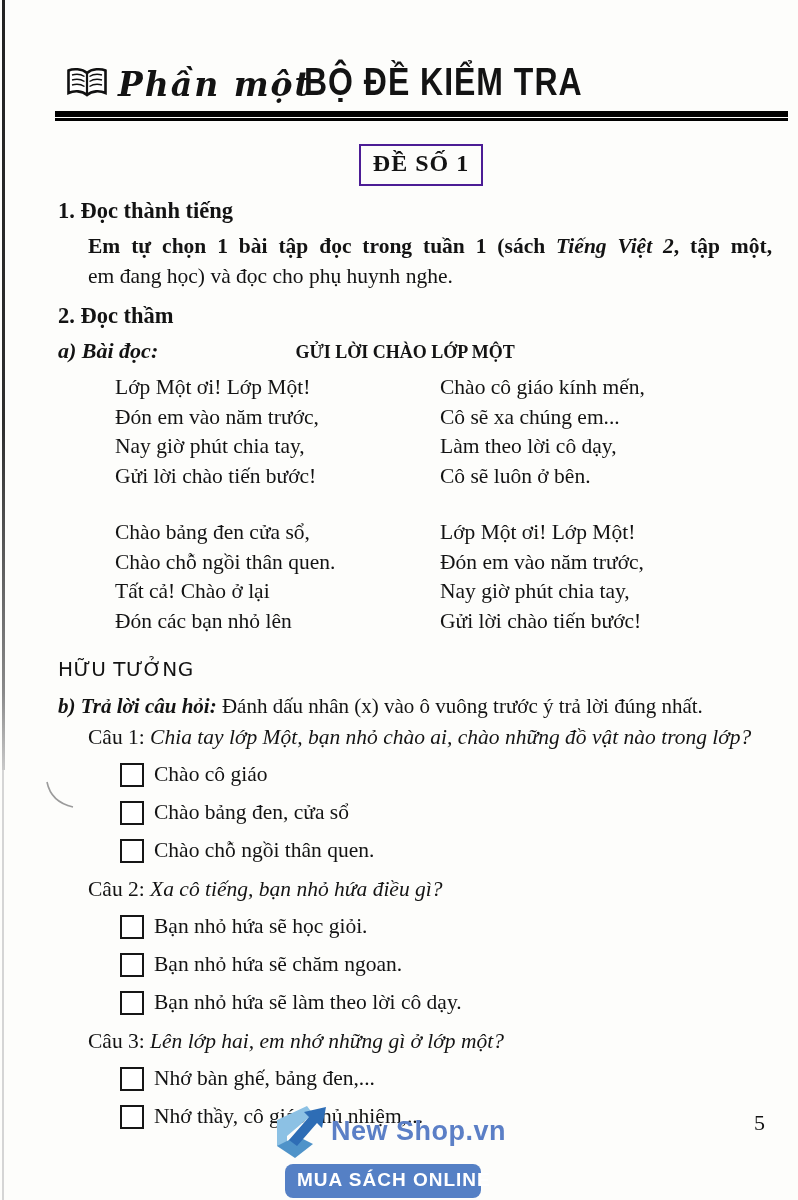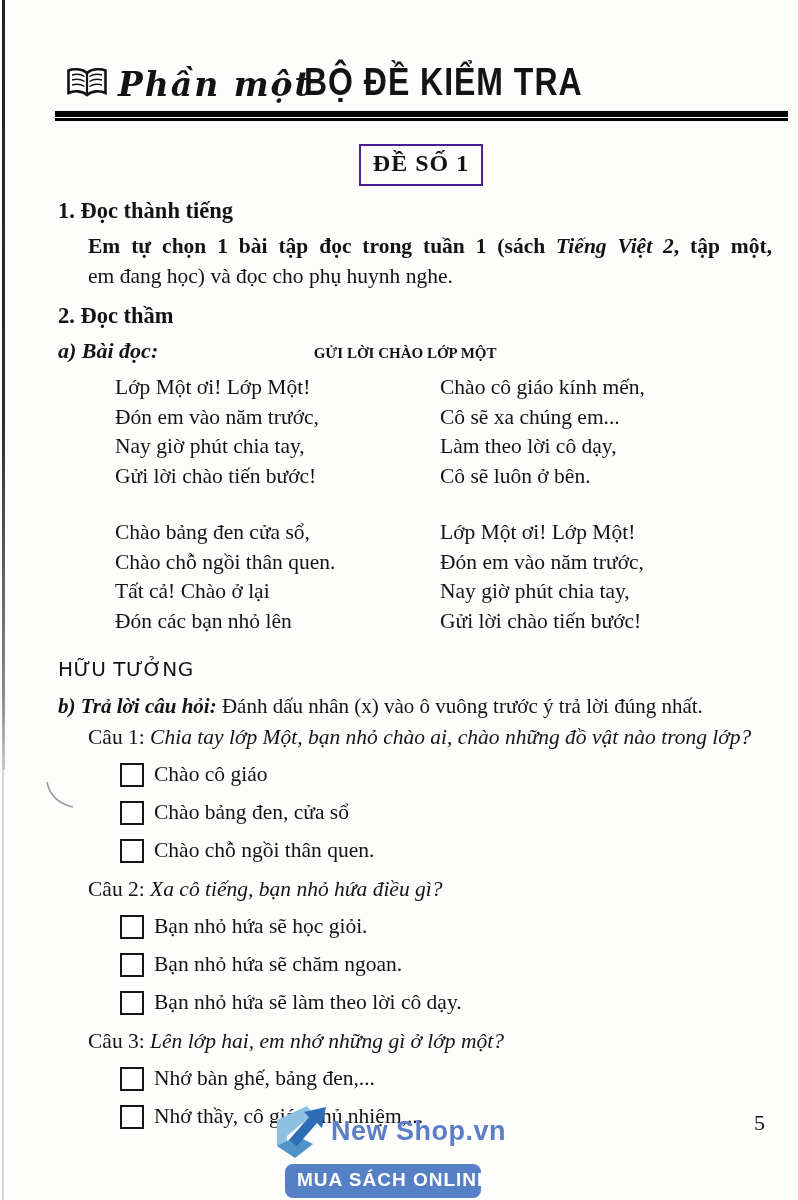--- a/index.html
+++ b/index.html
@@ -29,21 +29,21 @@
     text-align:center;font-weight:bold;font-size:24px;letter-spacing:1px;padding:4px 0 7px;}
 
   .content{margin:0 26px 0 58px;font-size:21.5px;}
   .h-doc{margin-top:13px;font-family:"DejaVu Sans","Liberation Sans",sans-serif;
     font-weight:bold;font-size:22.5px;letter-spacing:0.5px;}
   .h-num{margin-top:12px;font-weight:bold;font-size:22.5px;}
   .para{margin:7px 0 0 30px;line-height:30px;}
   .para .l1{text-align:justify;text-align-last:justify;font-weight:bold;}
   .a-row{display:flex;margin-top:9px;align-items:baseline;}
   .a-label{font-weight:bold;font-style:italic;font-size:22px;white-space:nowrap;}
-  .poem-title{flex:1;text-align:center;font-weight:bold;font-size:15px;margin-right:120px;}
+  .poem-title{flex:1;text-align:center;font-weight:bold;font-size:18px;margin-right:120px;}
   .poem{margin:9px 0 0 57px;}
   .stanza{display:grid;grid-template-columns:325px auto;line-height:29.5px;}
   .stanza.second{margin-top:27px;}
   .author{margin-top:21px;padding-right:38px;text-align:left;
     font-family:"DejaVu Sans","Liberation Sans",sans-serif;font-size:20px;letter-spacing:0.5px;}
   .b-row{margin-top:13px;font-size:21px;}
   .b-label{font-weight:bold;font-style:italic;}
   .q-head{margin:6px 0 7px 30px;}
   .q-text{font-style:italic;}
   .option{display:flex;align-items:center;margin-left:62px;padding:5px 0 8px;}

